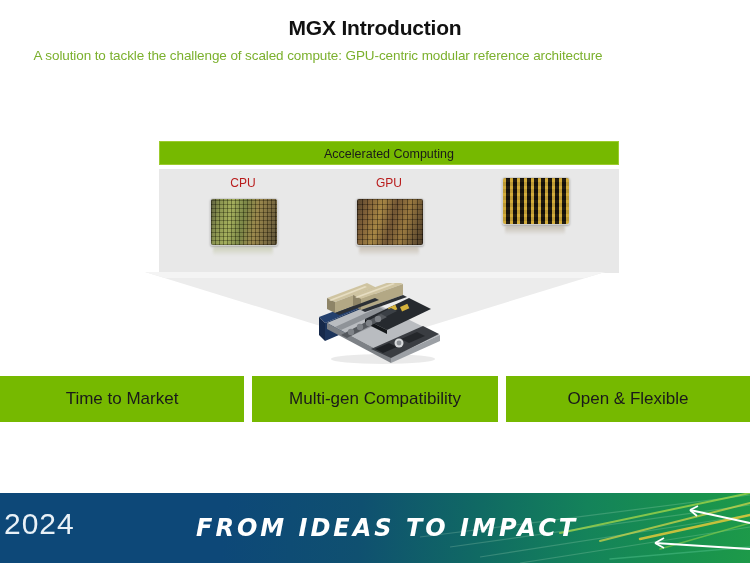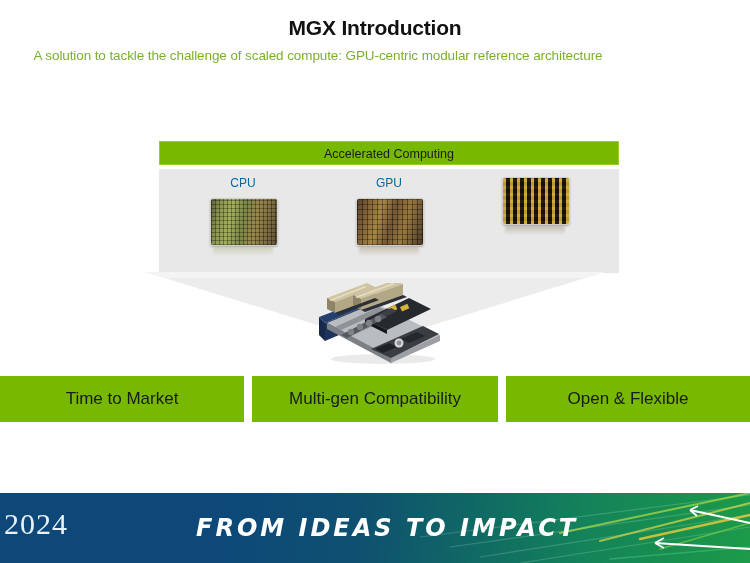--- a/index.html
+++ b/index.html
@@ -68,21 +68,21 @@
     width: 140px;
     height: 104px;
     text-align: center;
   }
   .chip-col.c0 { left: 14px; }
   .chip-col.c1 { left: 160px; }
   .chip-col.c2 { left: 306px; }
   .chip-label {
     margin-top: 7px;
     font-size: 12px;
-    color: #0369a1;
+    color: #b91c1c;
   }
   .chip-wrap {
     margin: 8px auto 0 auto;
     width: 66px;
     position: relative;
   }
   .chip-die {
     width: 66px;
     height: 46px;
     border-radius: 3px;
@@ -181,21 +181,21 @@
     position: absolute;
     inset: 0;
   }
   .footer-year {
     position: absolute;
     left: 4px;
     top: 14px;
     font-size: 30px;
     color: #e9f1f7;
     letter-spacing: 1px;
-    font-family: Liberation Serif, serif;
+    font-family: Liberation Sans, sans-serif;
     font-weight: 300;
   }
   .footer-tagline {
     position: absolute;
     left: 196px;
     top: 21px;
     font-size: 24px;
     font-weight: bold;
     font-style: italic;
     color: #ffffff;

